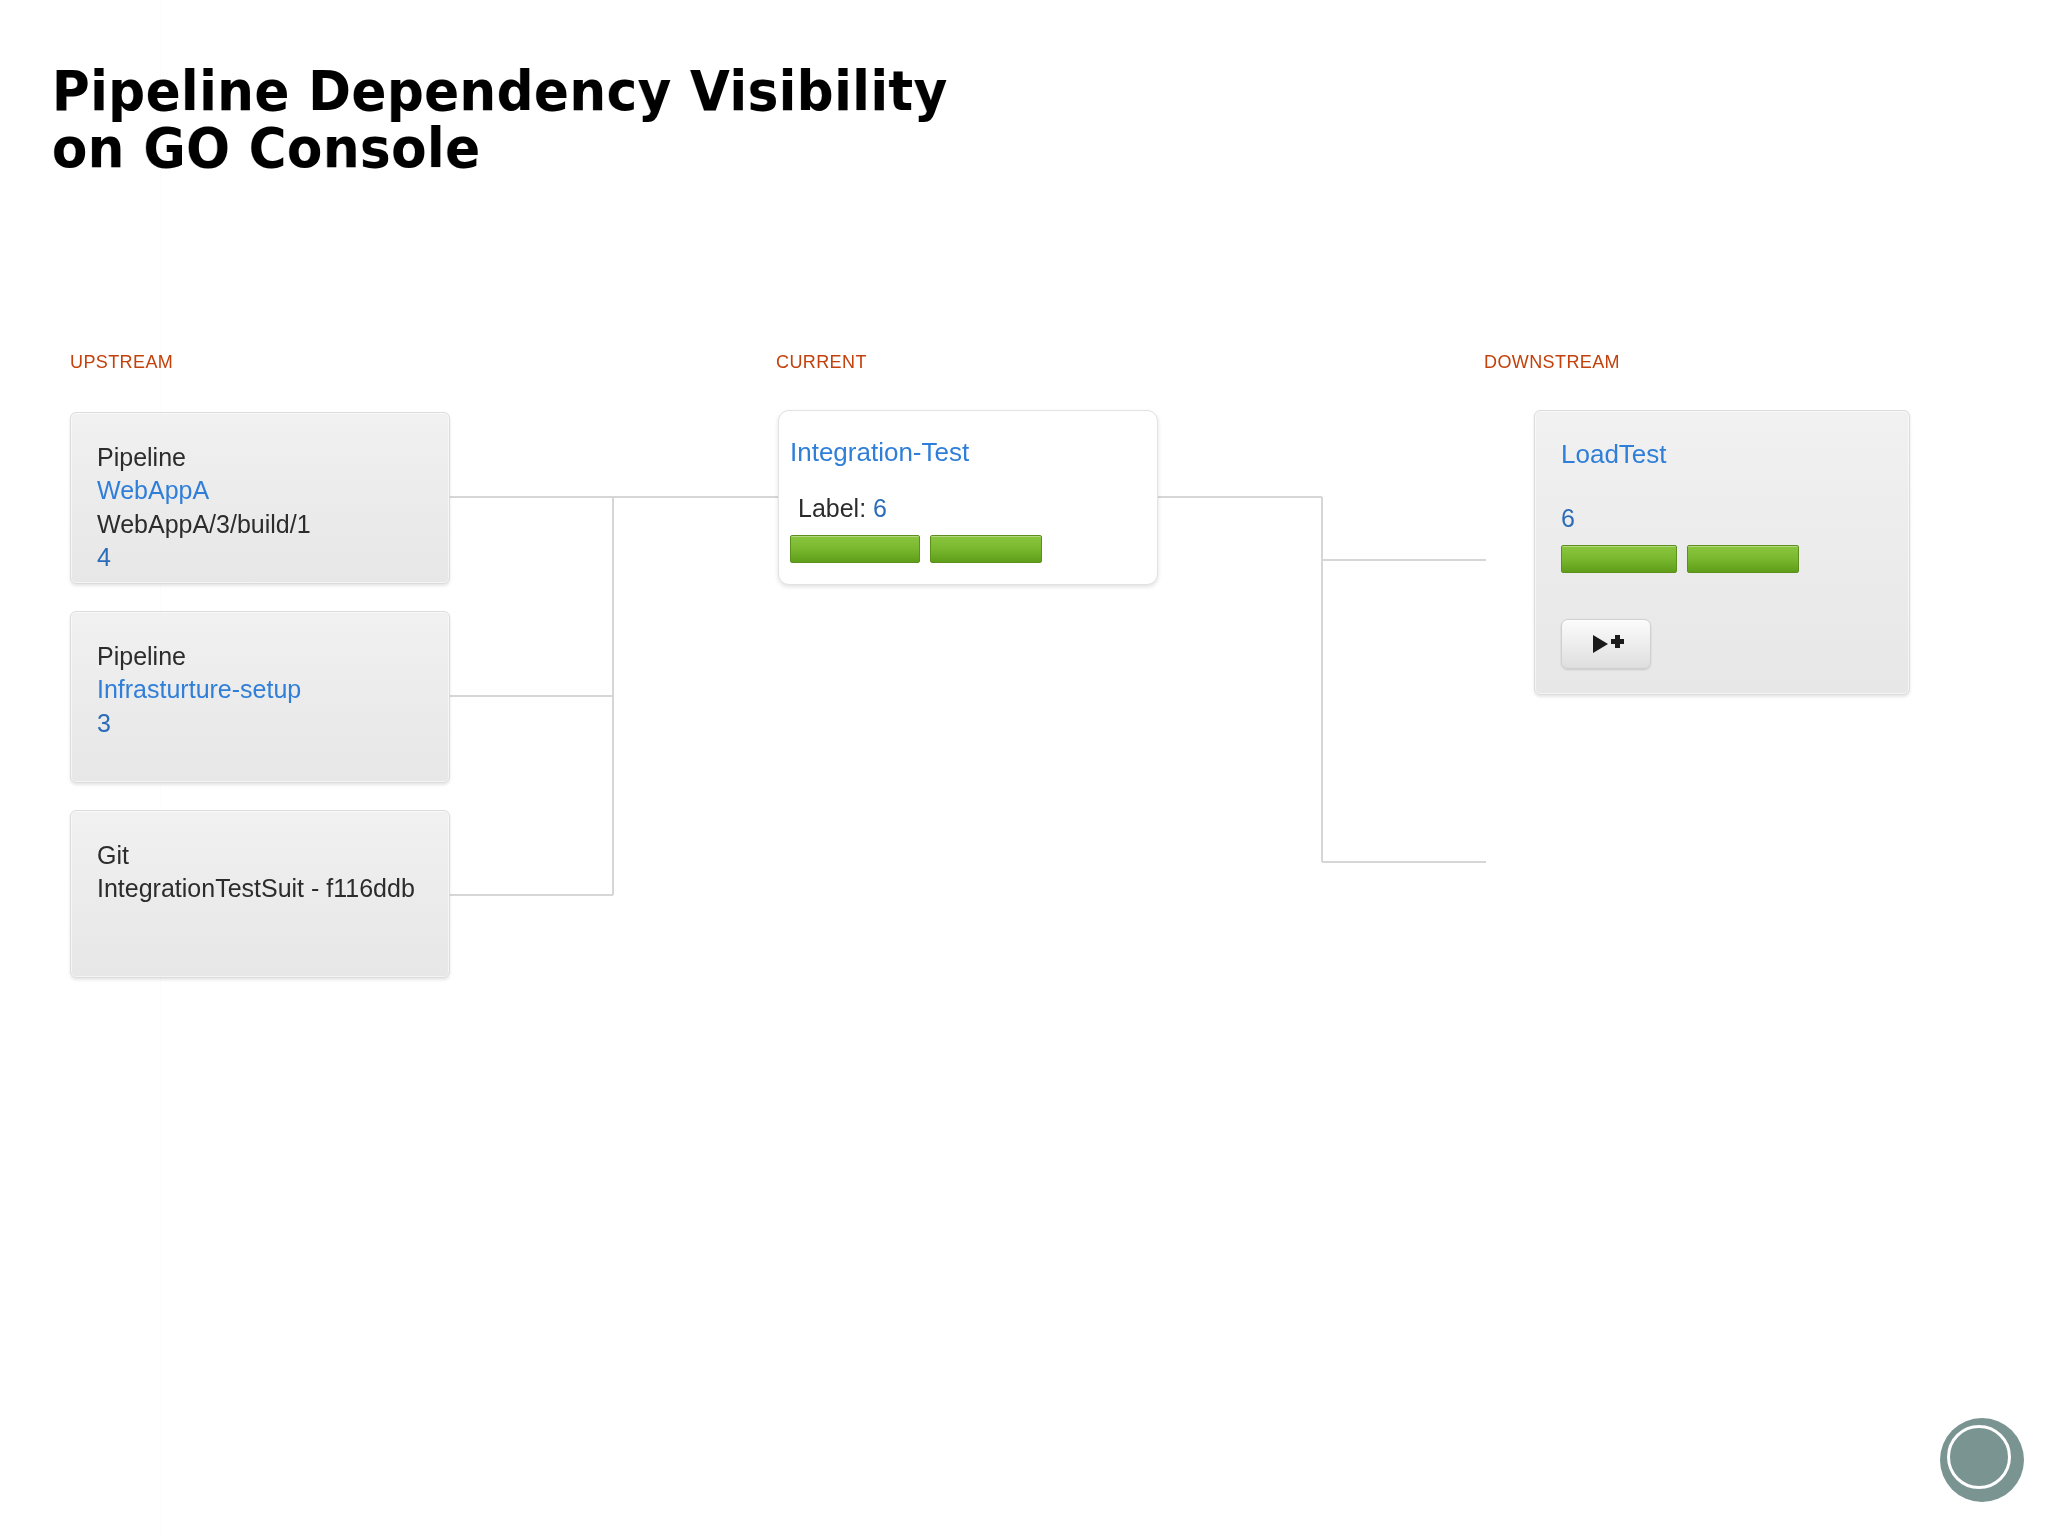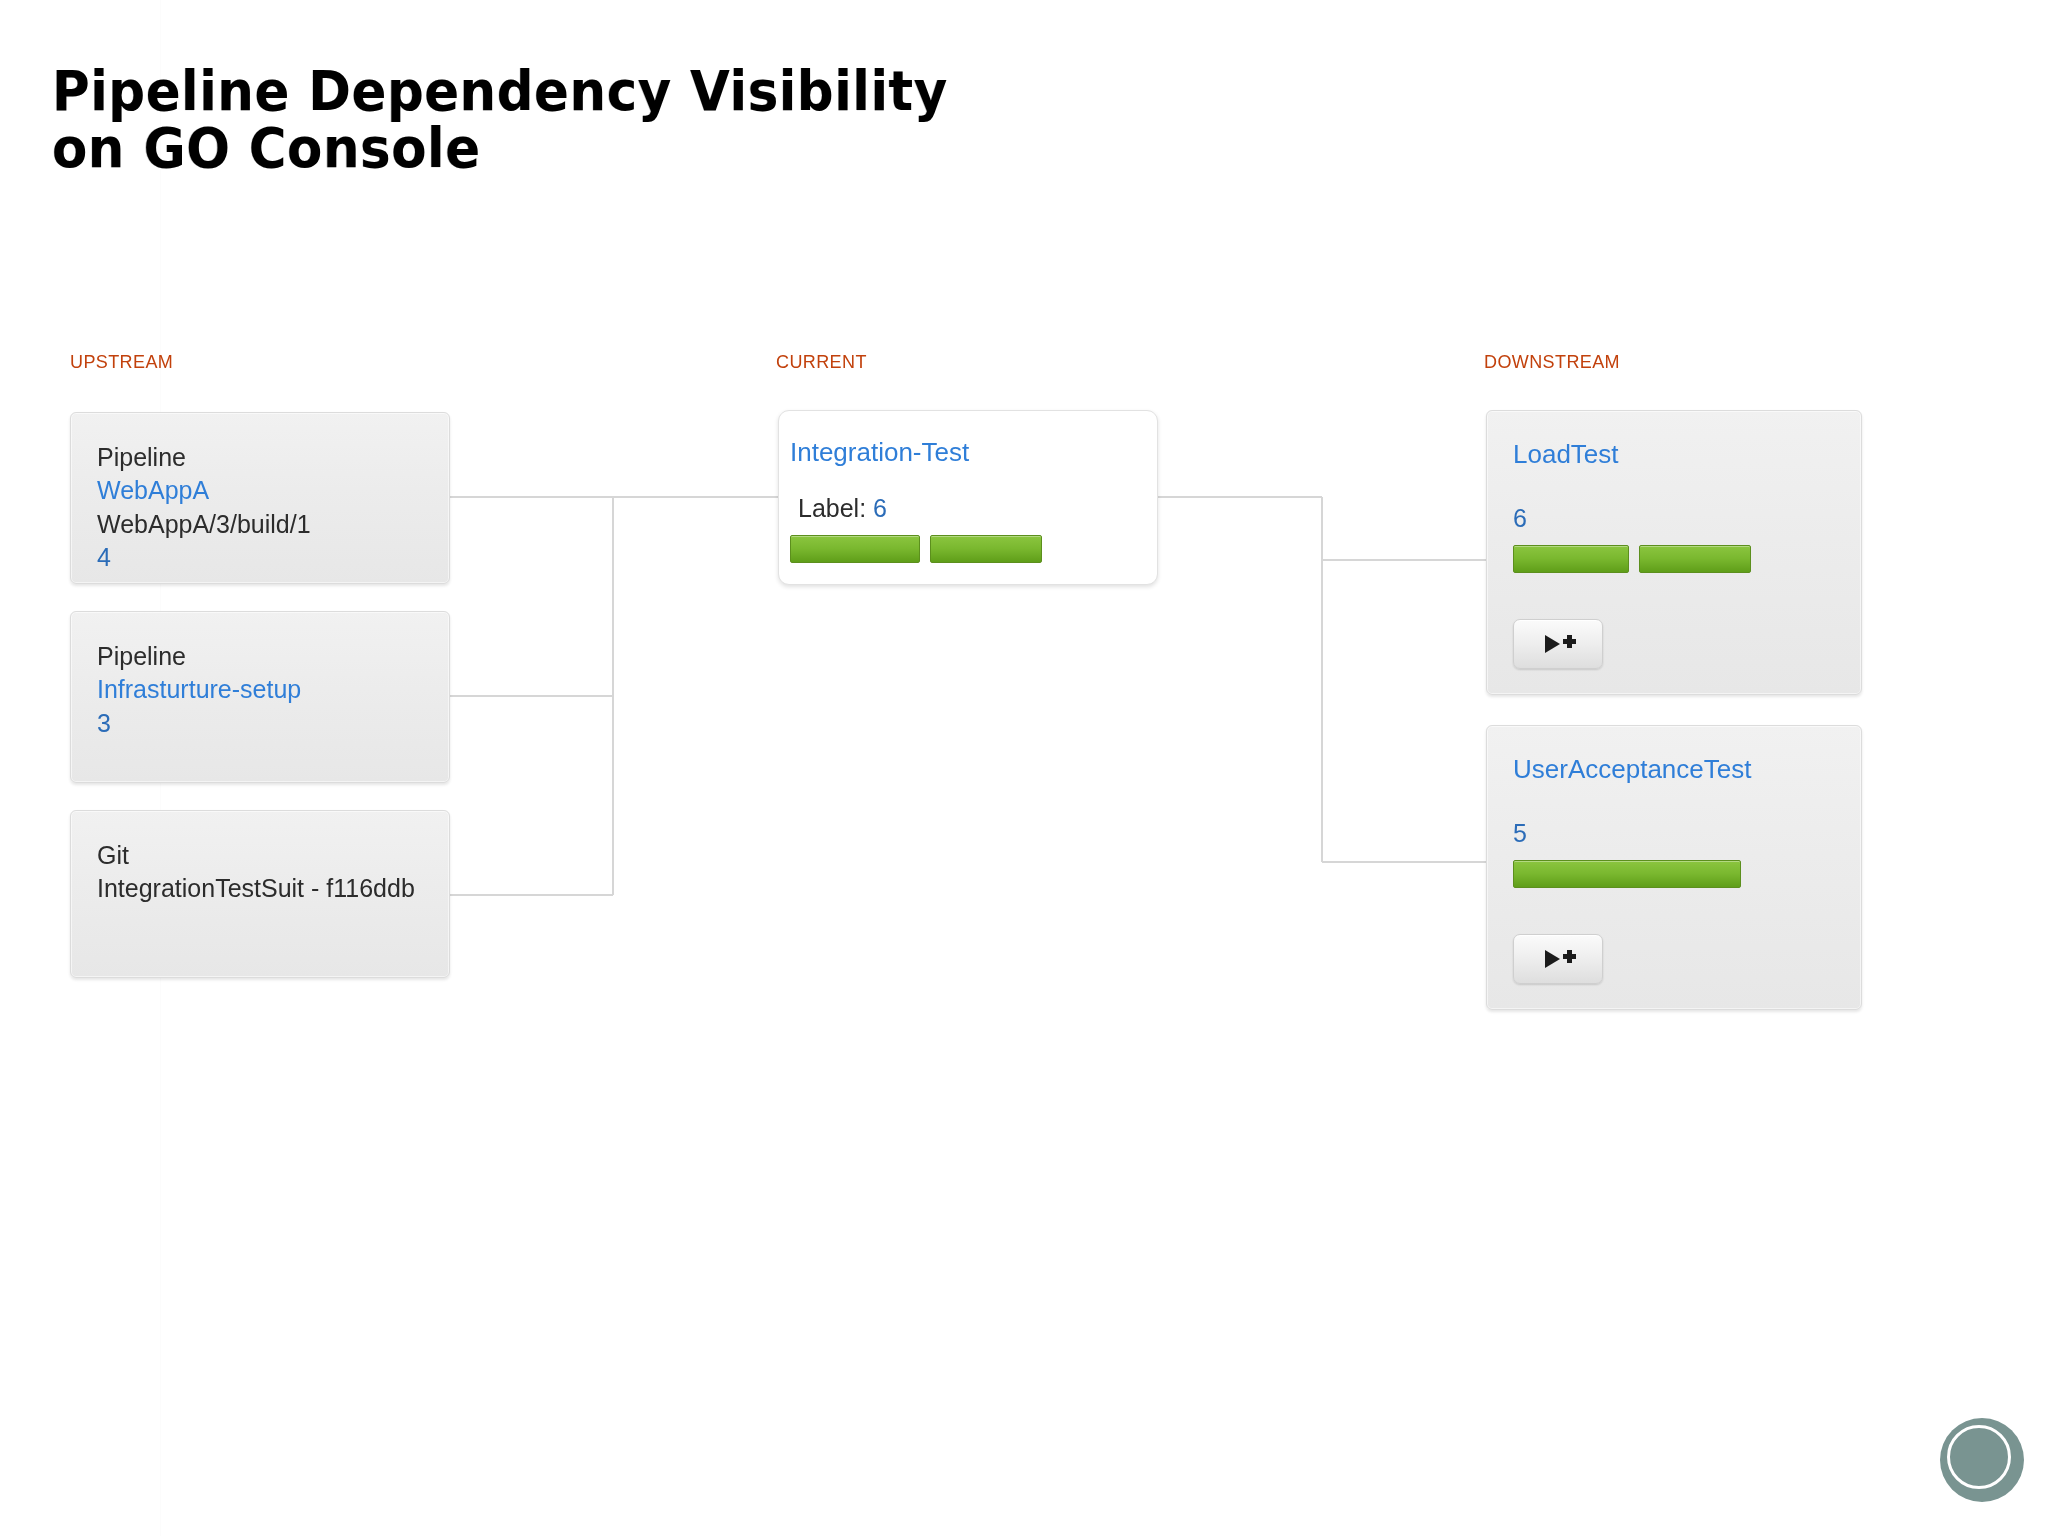--- a/index.html
+++ b/index.html
@@ -232,44 +232,31 @@
     <div class="label-row">
       <span>Label:</span>
       <span class="num">6</span>
     </div>
     <div class="stage-bars">
       <div class="stage-bar" style="width:128px;"></div>
       <div class="stage-bar" style="width:110px;"></div>
     </div>
   </div>
 
-  <div class="card grey" style="left:1486px; top:410px; width:376px; height:285px;">
+  <div class="card grey" style="left:1534px; top:410px; width:376px; height:285px;">
     <div class="card-title-link">LoadTest</div>
     <div class="ds-count">6</div>
     <div class="stage-bars">
       <div class="stage-bar" style="width:114px;"></div>
       <div class="stage-bar" style="width:110px;"></div>
     </div>
     <div class="trigger-btn">
       <svg width="46" height="24" viewBox="0 0 46 24">
         <polygon points="10,3 10,21 25,12" fill="#1b1b1b"></polygon>
         <path d="M32 3 h5 v4 h4 v5 h-4 v4 h-5 v-4 h-4 v-5 h4 z" fill="#1b1b1b"></path>
       </svg>
     </div>
   </div>
 
-  <div class="card grey" style="left:1486px; top:725px; width:376px; height:285px;">
-    <div class="card-title-link">UserAcceptanceTest</div>
-    <div class="ds-count">5</div>
-    <div class="stage-bars">
-      <div class="stage-bar" style="width:226px;"></div>
-    </div>
-    <div class="trigger-btn">
-      <svg width="46" height="24" viewBox="0 0 46 24">
-        <polygon points="10,3 10,21 25,12" fill="#1b1b1b"></polygon>
-        <path d="M32 3 h5 v4 h4 v5 h-4 v4 h-5 v-4 h-4 v-5 h4 z" fill="#1b1b1b"></path>
-      </svg>
-    </div>
-  </div>
 
   <div id="watermark"></div>
 
 </div>
 
 </body></html>

